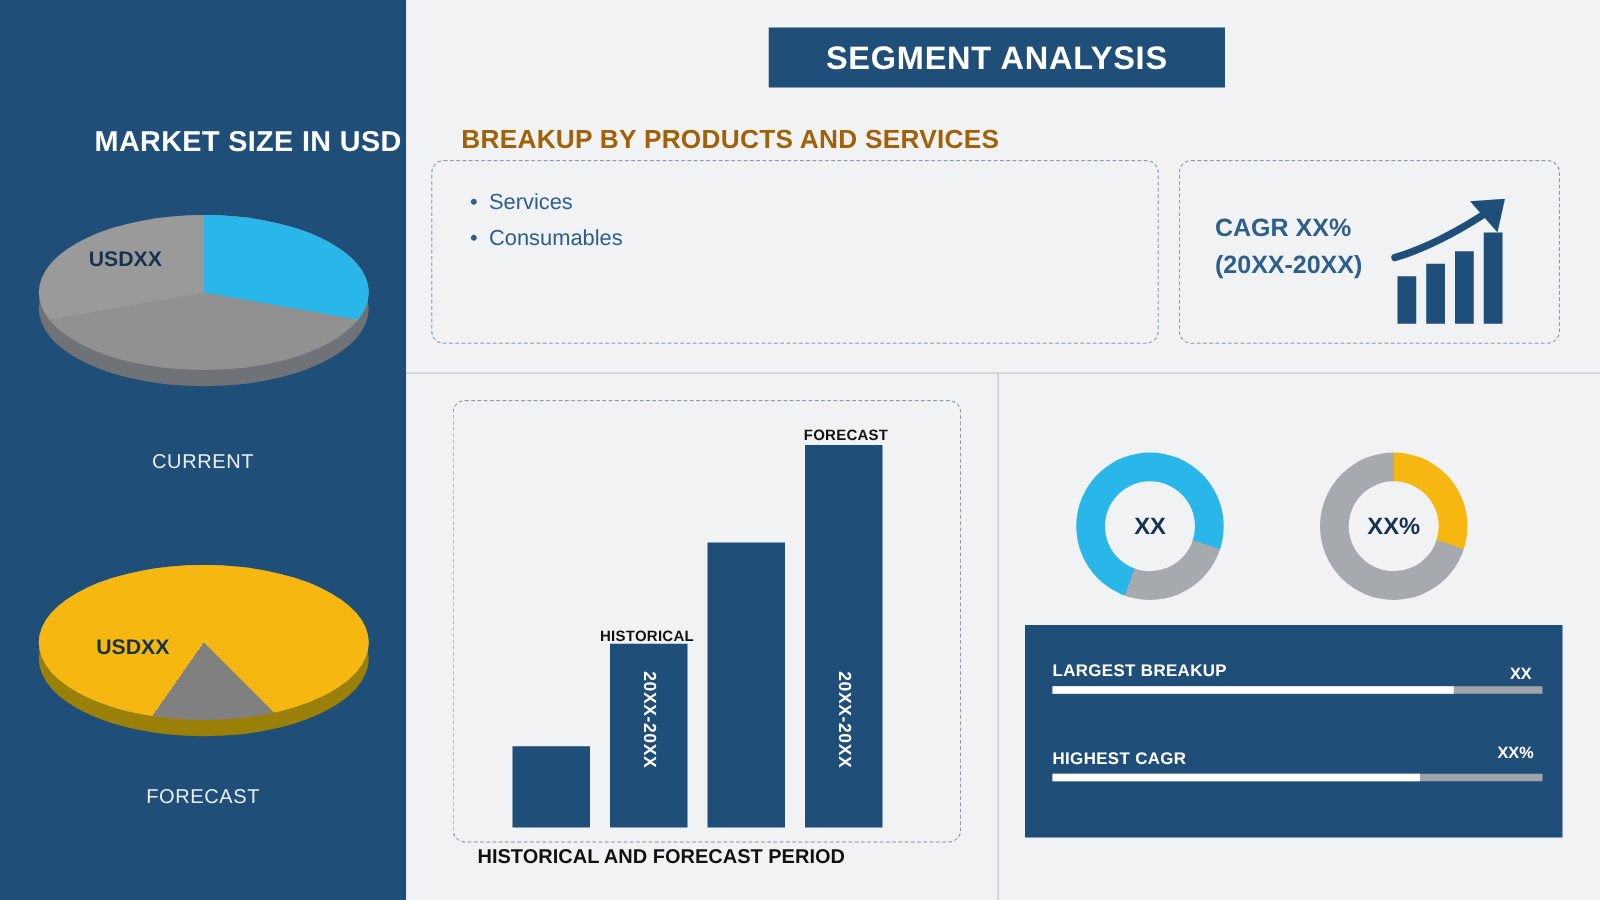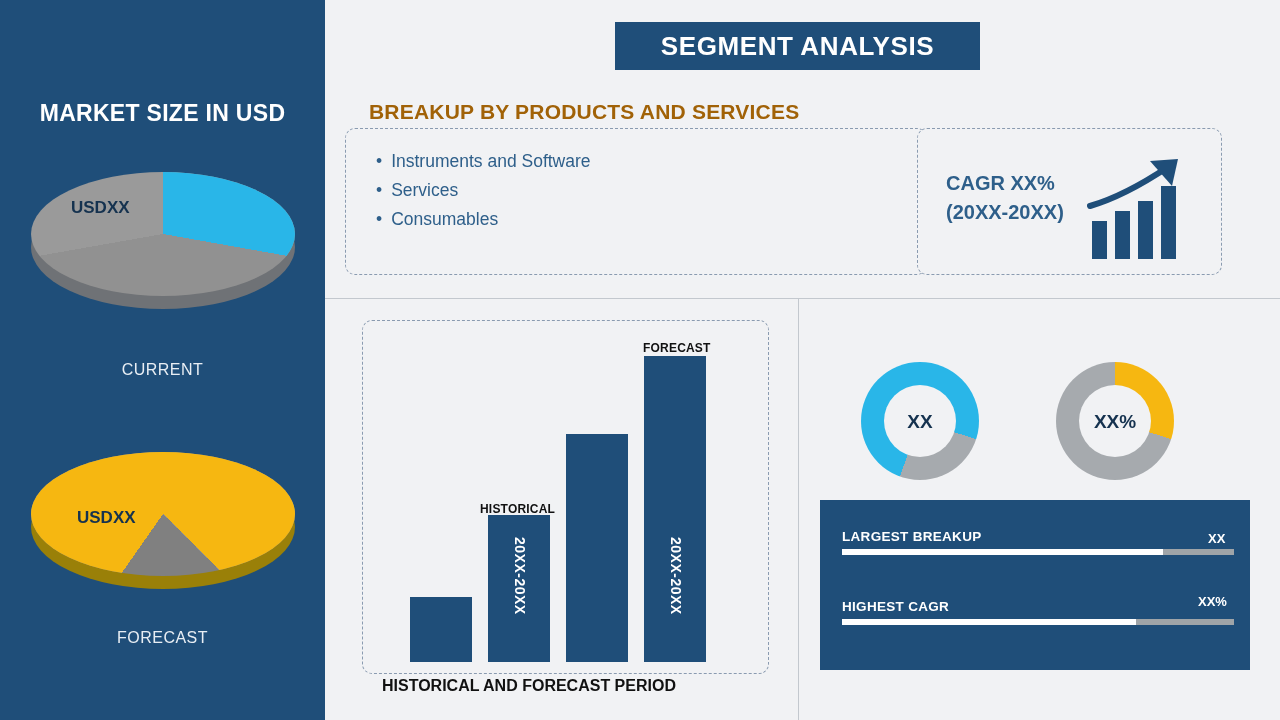--- a/index.html
+++ b/index.html
@@ -2,21 +2,21 @@
 <html><head>
 <meta charset="utf-8">
 <style>
   html,body{margin:0;padding:0;}
   body{width:1280px;height:720px;overflow:hidden;font-family:"Liberation Sans",sans-serif;background:#ffffff;}
   .page{position:relative;width:1280px;height:720px;}
 
   
   .left-panel{position:absolute;left:0;top:0;width:325px;height:720px;background:#1f4e79;}
   .left-title{position:absolute;top:100px;left:0;width:325px;text-align:center;color:#ffffff;
-    font-size:23px;font-weight:bold;letter-spacing:.3px;}
+    font-size:23px;font-weight:bold;letter-spacing:.3px;padding-left:36px;}
   .pie-label{position:absolute;width:325px;text-align:center;color:#e8eef4;font-size:16px;letter-spacing:.5px;}
   .pie-text{position:absolute;color:#15324f;font-weight:bold;font-size:17px;}
 
   
   .right{position:absolute;left:325px;top:0;width:955px;height:720px;background:#f1f2f4;}
   .hdr-badge{position:absolute;left:258px;top:22px;width:365px;height:48px;background:#1f4e79;
     display:flex;align-items:center;justify-content:center;margin-left:32px;}
   .hdr-badge span{color:#fff;font-size:26px;font-weight:bold;letter-spacing:.6px;}
 
   .logo{position:absolute;right:22px;top:14px;display:flex;align-items:center;}
@@ -96,27 +96,26 @@
     <div class="hdr-badge">
       <span>SEGMENT ANALYSIS</span>
     </div>
 
 
     <div class="sec-title" style="left:44px;top:100px;">BREAKUP BY PRODUCTS AND SERVICES</div>
     <div class="sec-title" style="left:683px;top:100px;margin-top:26px;">GROWTH RATE</div>
 
     <div class="dash-box" style="left:20px;top:128px;width:580px;height:145px;">
       <ul class="bullet-list">
-        <li>Instruments and Software</li>
         <li>Services</li>
         <li>Consumables</li>
       </ul>
     </div>
 
-    <div class="dash-box" style="left:592px;top:128px;width:303px;height:145px;">
+    <div class="dash-box" style="left:618px;top:128px;width:303px;height:145px;">
       <div class="cagr-text" style="left:28px;top:40px;">
         <div>CAGR XX%</div>
         <div>(20XX-20XX)</div>
       </div>
 
       <div>
         <svg width="120" height="105" viewBox="0 0 120 105" style="position:absolute;left:168px;top:30px;">
           <rect x="6" y="62" width="15" height="38" fill="#1f4e79"></rect>
           <rect x="29" y="52" width="15" height="48" fill="#1f4e79"></rect>
           <rect x="52" y="42" width="15" height="58" fill="#1f4e79"></rect>

